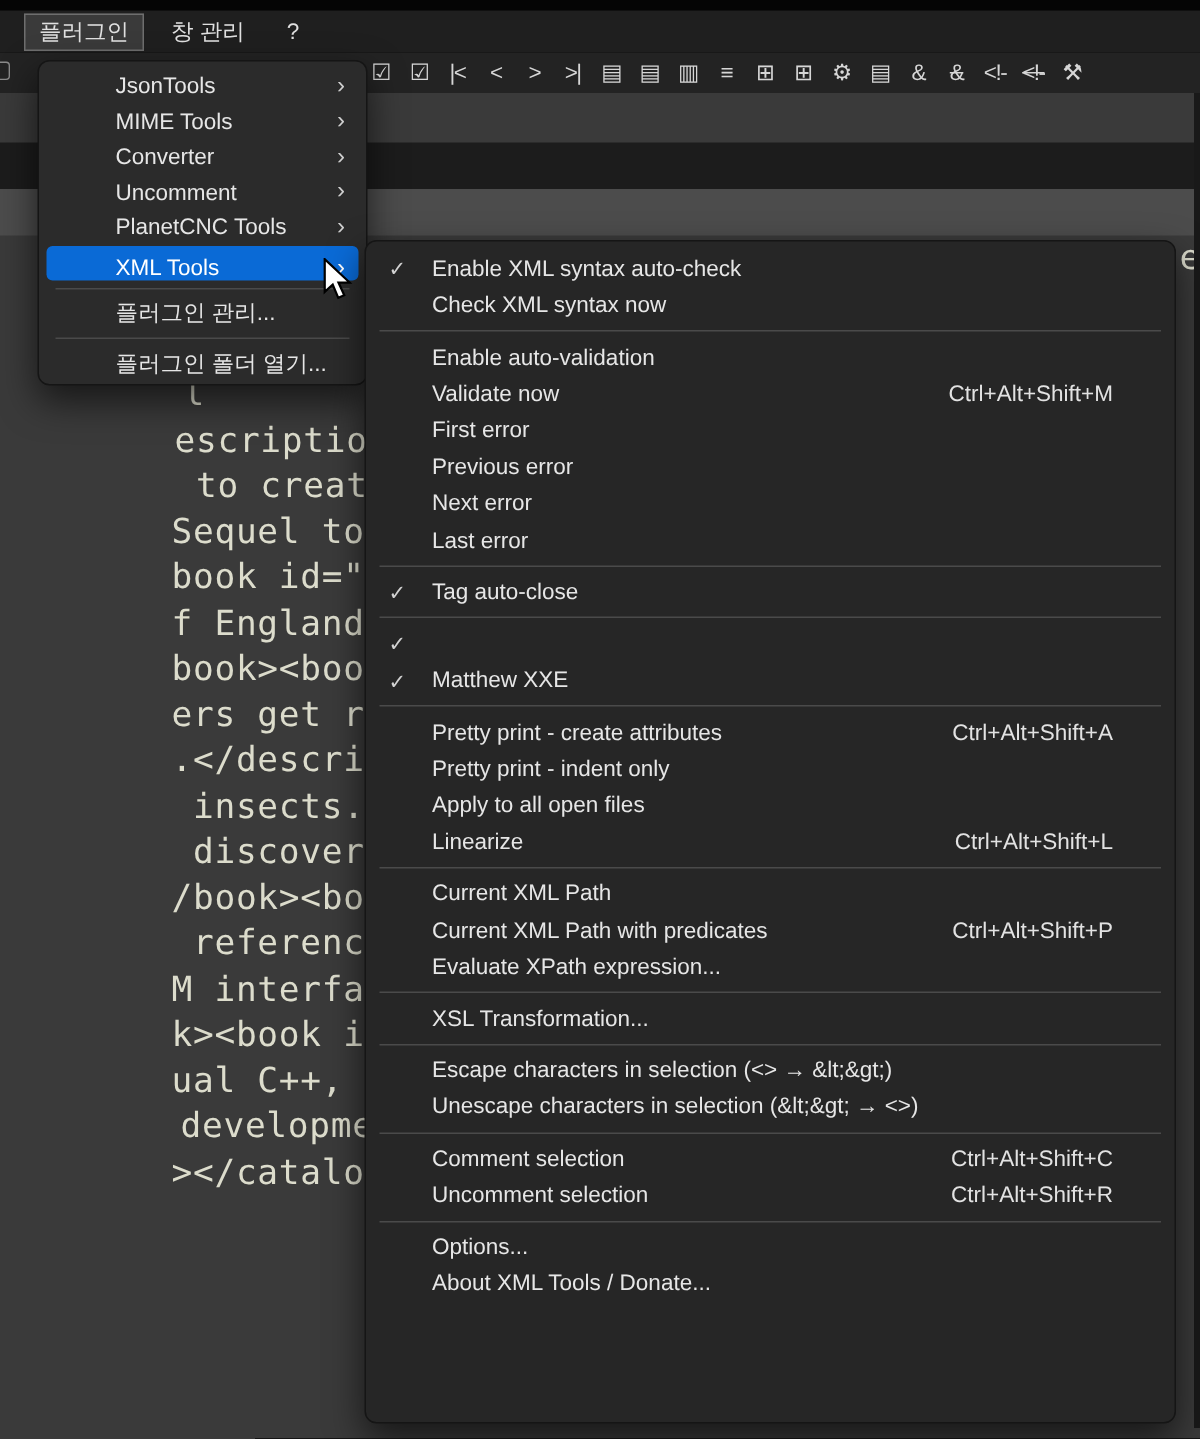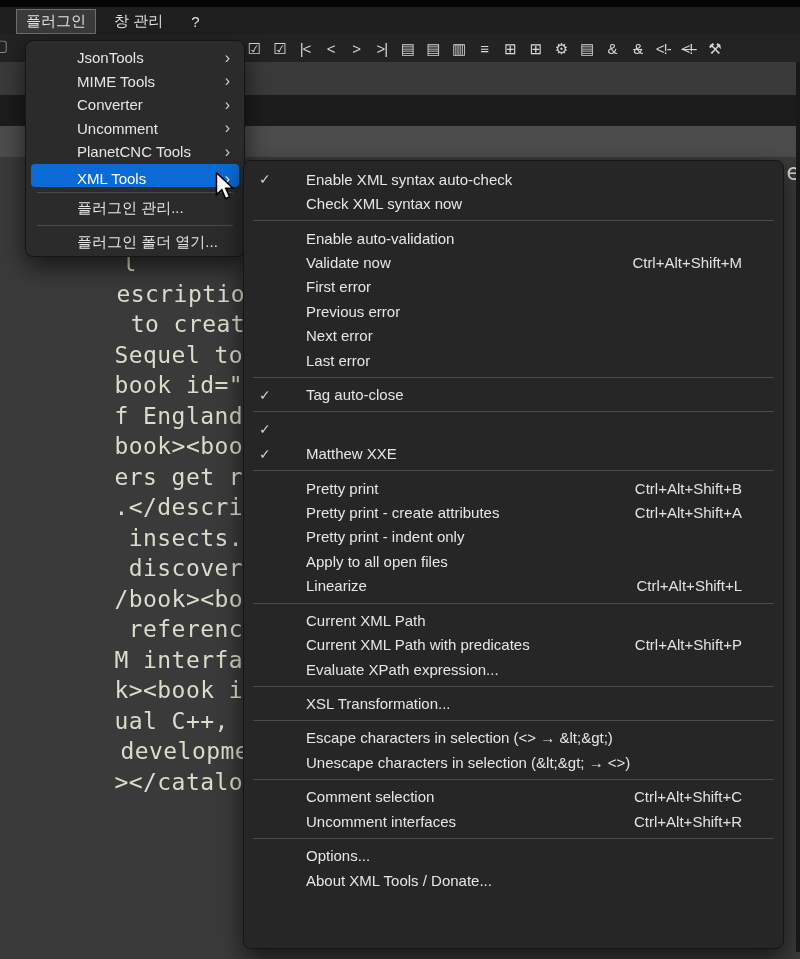--- a/index.html
+++ b/index.html
@@ -43,21 +43,21 @@
 
   .menu-item{position:relative;display:flex;align-items:center;color:var(--menu_text);
              font-size:15px;margin:0 5px;border-radius:4px;height:23.5px;}
   .submenu .menu-item{height:24.45px;margin:0 3px;}
   .menu-item .sep-line{display:none;}
   .menu-item.separator{height:10px;pointer-events:none;}
   .menu-item.separator .sep-line{display:block;height:1px;background:var(--separator_color);flex:1;margin:0 6px;}
   .menu-item .check{position:absolute;left:12px;font-size:14px;color:#D2D2D2;display:none;}
   .menu-item.checked .check{display:block;}
   .menu-item .label{margin-left:46px;white-space:nowrap;}
-  .submenu .menu-item .label{margin-left:59px;}
+  .submenu .menu-item .label{margin-left:41px;}
   .menu-item .shortcut{position:absolute;right:38px;white-space:nowrap;color:#E2E2E2;margin-left:40px;}
   .menu-item .chevron{position:absolute;right:9px;color:#CFCFCF;font-size:16px;display:none;line-height:1;}
   .menu-item.has-submenu .chevron{display:block;}
   .menu-item.highlighted{background:var(--accent_blue);color:#FFFFFF;align-items:flex-end;}
   .menu-item.highlighted .chevron{color:#FFFFFF;}
 
   .cursor{position:absolute;left:215px;top:172px;z-index:30;}
 </style>
 </head>
 <body>
@@ -352,26 +352,20 @@
       <span class="label">Matthew XXE</span>
       <span class="shortcut"></span>
 
     </div>
     <div class="menu-item separator">
       <span class="sep-line"></span>
 
     </div>
     <div class="menu-item">
 
-      <span class="label">Pretty print</span>
-      <span class="shortcut">Ctrl+Alt+Shift+B</span>
-
-    </div>
-    <div class="menu-item">
-
       <span class="label">Pretty print - create attributes</span>
       <span class="shortcut">Ctrl+Alt+Shift+A</span>
 
     </div>
     <div class="menu-item">
 
       <span class="label">Pretty print - indent only</span>
       <span class="shortcut"></span>
 
     </div>
@@ -440,21 +434,21 @@
 
     </div>
     <div class="menu-item">
 
       <span class="label">Comment selection</span>
       <span class="shortcut">Ctrl+Alt+Shift+C</span>
 
     </div>
     <div class="menu-item">
 
-      <span class="label">Uncomment interfaces</span>
+      <span class="label">Uncomment selection</span>
       <span class="shortcut">Ctrl+Alt+Shift+R</span>
 
     </div>
     <div class="menu-item separator">
       <span class="sep-line"></span>
 
     </div>
     <div class="menu-item">
 
       <span class="label">Options...</span>

